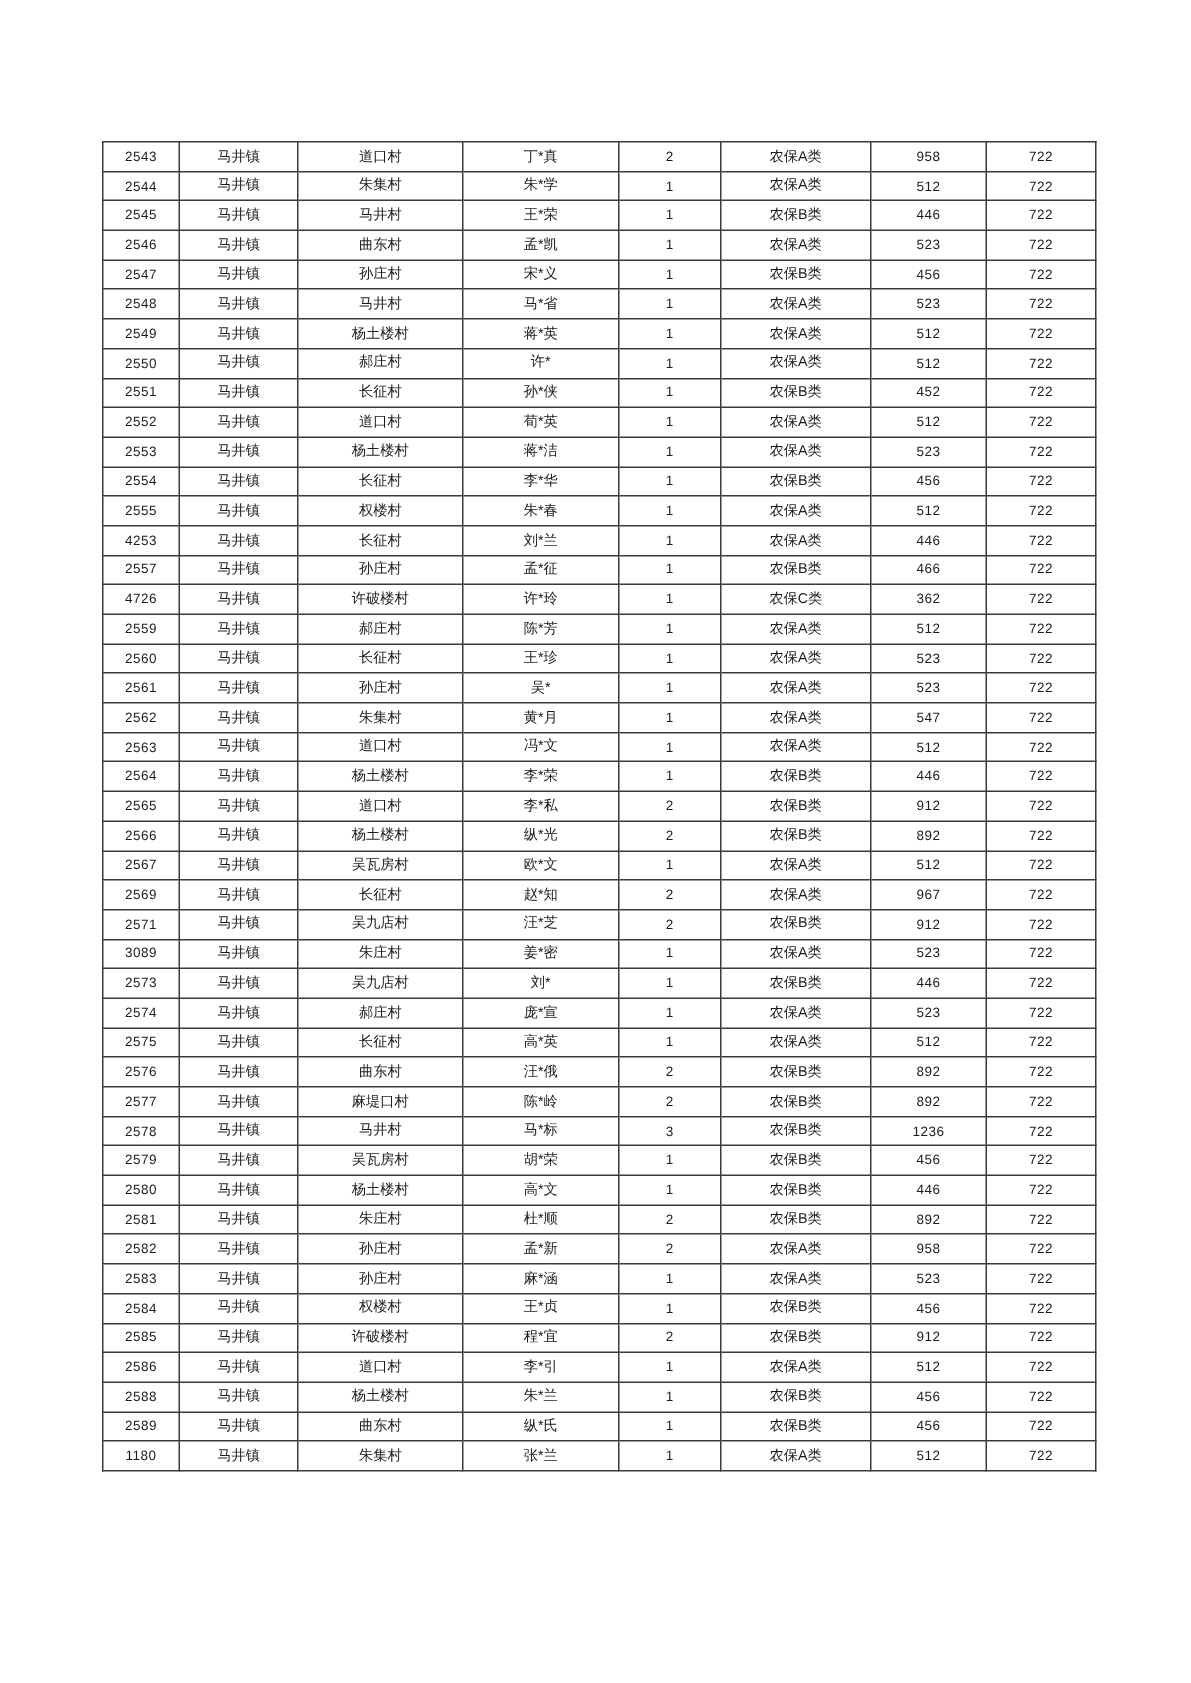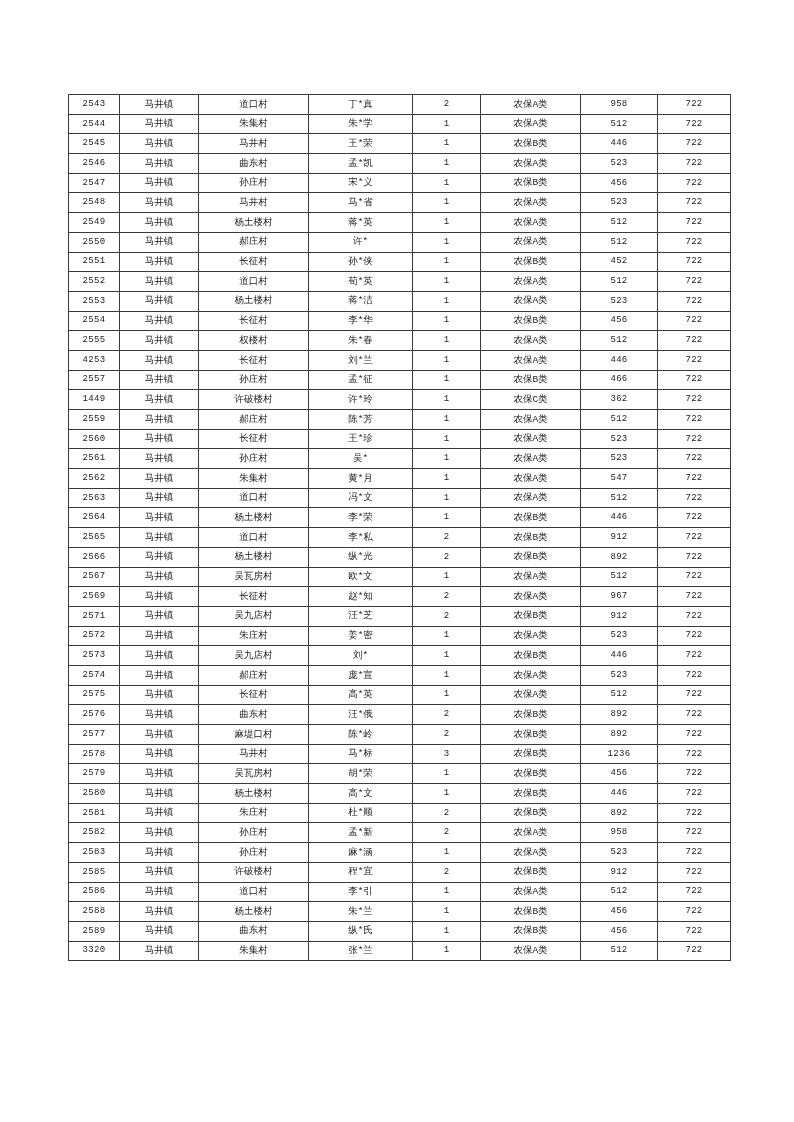--- a/index.html
+++ b/index.html
@@ -4,21 +4,21 @@
 <style>
   * { margin: 0; padding: 0; box-sizing: border-box; }
   html, body { background: #e8e8e8; }
   .page {
     position: relative;
     width: 794px;
     height: 1122px;
     margin: 0 auto;
     background: #ffffff;
     overflow: hidden;
-    font-family: Liberation Mono, monospace;
+    font-family: Liberation Sans, sans-serif;
   }
   .roster-table {
     position: absolute;
     left: 68px;
     top: 94px;
     width: 662px;
     border-collapse: collapse;
     table-layout: fixed;
     border: 1.6px solid #2b2b2b;
   }
@@ -196,21 +196,21 @@
           <td class="num">2557</td>
           <td>马井镇</td>
           <td>孙庄村</td>
           <td>孟*征</td>
           <td class="num">1</td>
           <td>农保B类</td>
           <td class="num">466</td>
           <td class="num">722</td>
         </tr>
         <tr>
-          <td class="num">1449</td>
+          <td class="num">4726</td>
           <td>马井镇</td>
           <td>许破楼村</td>
           <td>许*玲</td>
           <td class="num">1</td>
           <td>农保C类</td>
           <td class="num">362</td>
           <td class="num">722</td>
         </tr>
         <tr>
           <td class="num">2559</td>
@@ -316,21 +316,21 @@
           <td class="num">2571</td>
           <td>马井镇</td>
           <td>吴九店村</td>
           <td>汪*芝</td>
           <td class="num">2</td>
           <td>农保B类</td>
           <td class="num">912</td>
           <td class="num">722</td>
         </tr>
         <tr>
-          <td class="num">2572</td>
+          <td class="num">3089</td>
           <td>马井镇</td>
           <td>朱庄村</td>
           <td>姜*密</td>
           <td class="num">1</td>
           <td>农保A类</td>
           <td class="num">523</td>
           <td class="num">722</td>
         </tr>
         <tr>
           <td class="num">2573</td>
@@ -436,20 +436,30 @@
           <td class="num">2583</td>
           <td>马井镇</td>
           <td>孙庄村</td>
           <td>麻*涵</td>
           <td class="num">1</td>
           <td>农保A类</td>
           <td class="num">523</td>
           <td class="num">722</td>
         </tr>
         <tr>
+          <td class="num">2584</td>
+          <td>马井镇</td>
+          <td>权楼村</td>
+          <td>王*贞</td>
+          <td class="num">1</td>
+          <td>农保B类</td>
+          <td class="num">456</td>
+          <td class="num">722</td>
+        </tr>
+        <tr>
           <td class="num">2585</td>
           <td>马井镇</td>
           <td>许破楼村</td>
           <td>程*宜</td>
           <td class="num">2</td>
           <td>农保B类</td>
           <td class="num">912</td>
           <td class="num">722</td>
         </tr>
         <tr>
@@ -476,21 +486,21 @@
           <td class="num">2589</td>
           <td>马井镇</td>
           <td>曲东村</td>
           <td>纵*氏</td>
           <td class="num">1</td>
           <td>农保B类</td>
           <td class="num">456</td>
           <td class="num">722</td>
         </tr>
         <tr>
-          <td class="num">3320</td>
+          <td class="num">1180</td>
           <td>马井镇</td>
           <td>朱集村</td>
           <td>张*兰</td>
           <td class="num">1</td>
           <td>农保A类</td>
           <td class="num">512</td>
           <td class="num">722</td>
         </tr>
       </tbody>
   </table>

